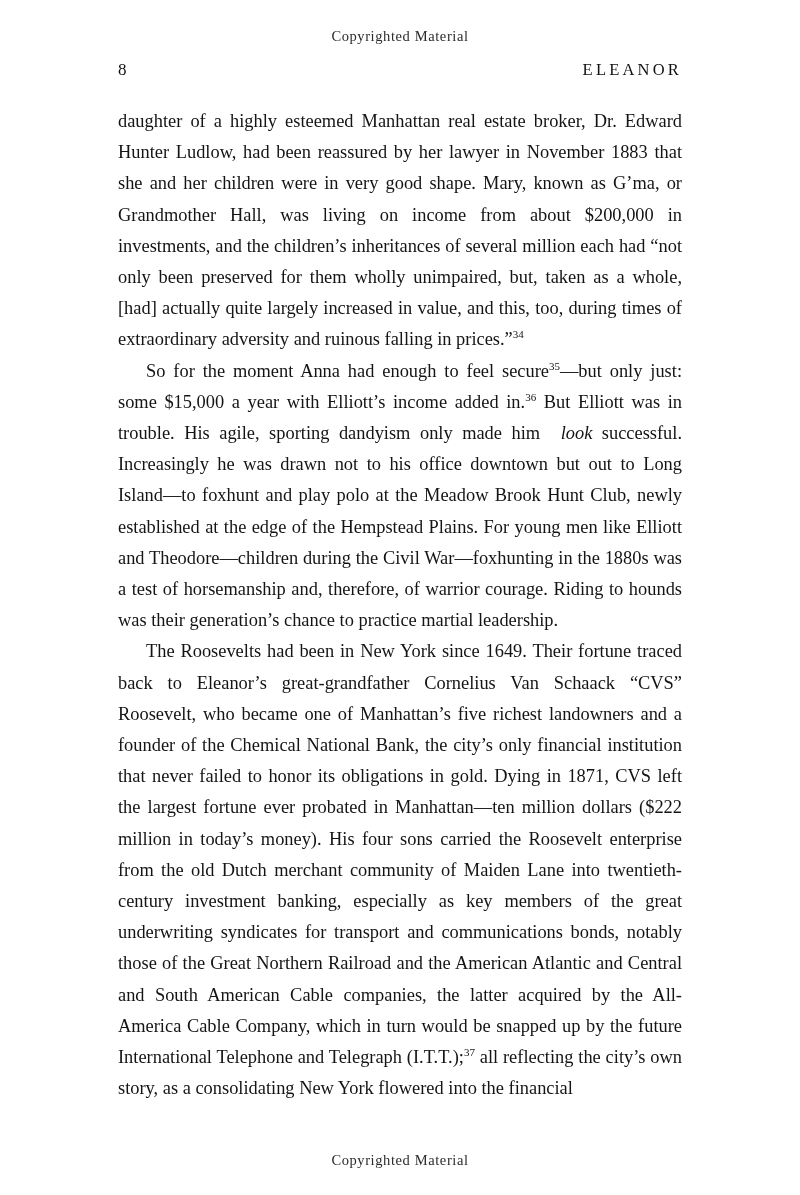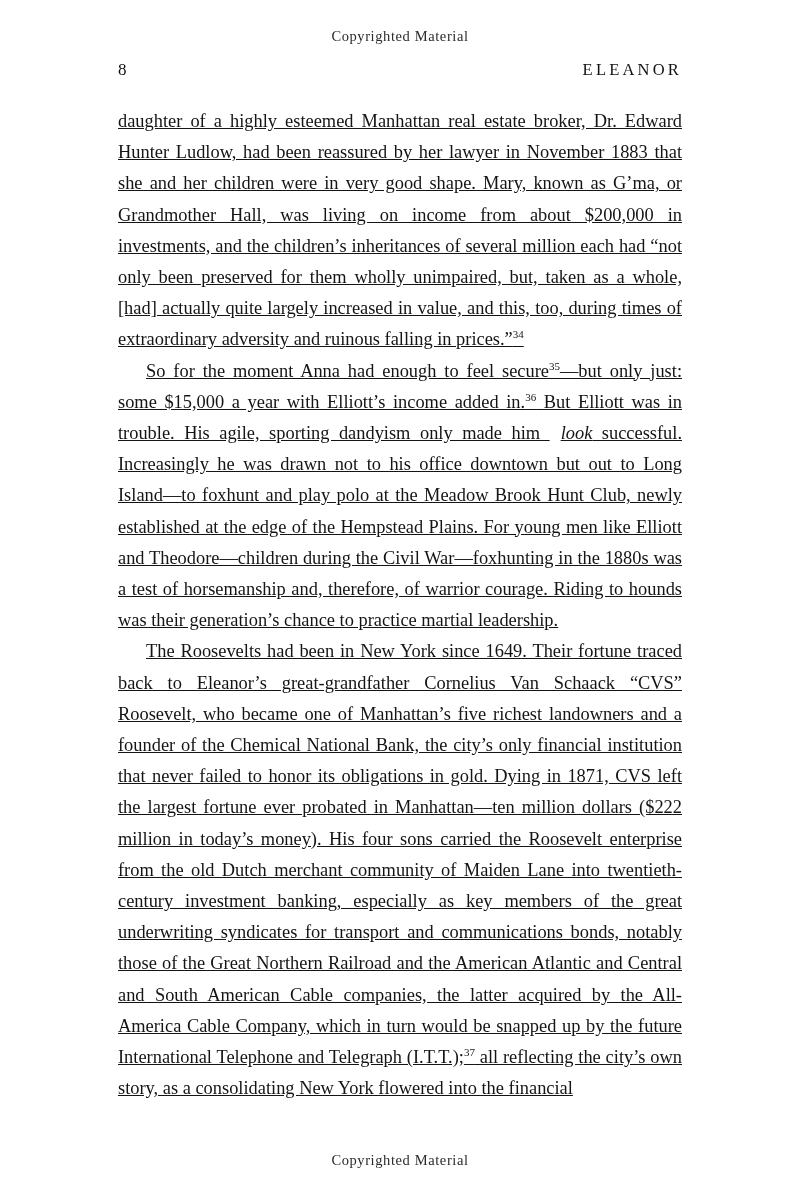--- a/index.html
+++ b/index.html
@@ -68,21 +68,20 @@
     width: 564px;
   }
   p.para {
     margin: 0;
     font-size: 18.4px;
     line-height: 31.2px;
     text-align: justify;
     text-justify: inter-word;
     color: #141414;
     hyphens: manual;
-    text-decoration: underline;
   }
   p.para + p.para {
     text-indent: 28px;
   }
   sup {
     font-size: 11px;
     vertical-align: super;
     line-height: 0;
   }
   em { font-style: italic; margin-left: 11px; }

